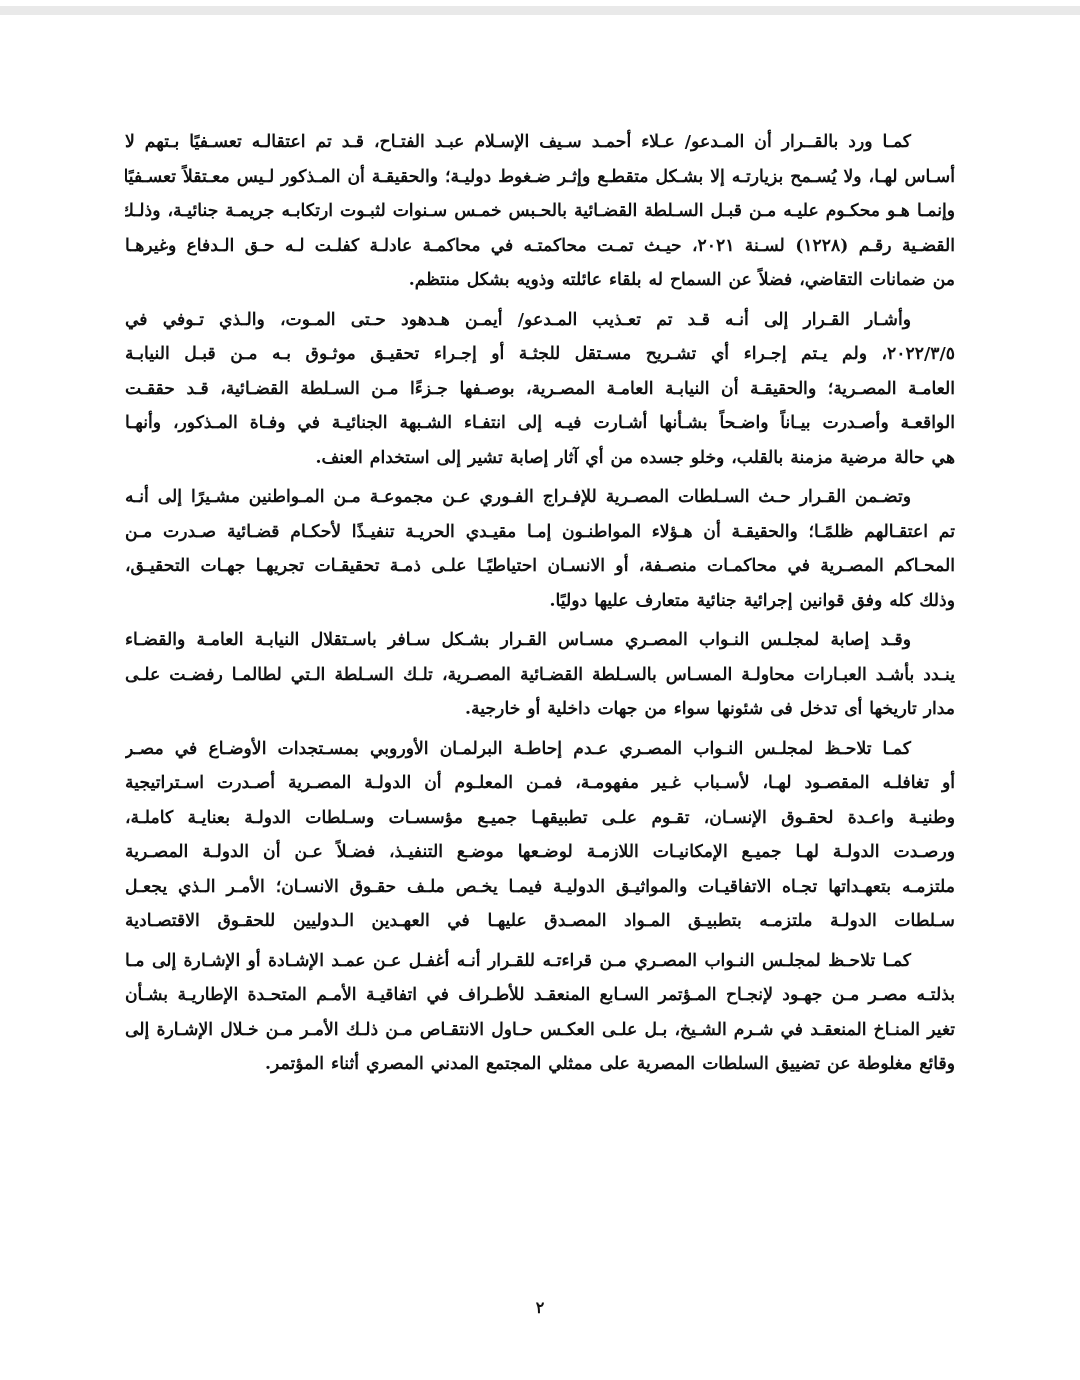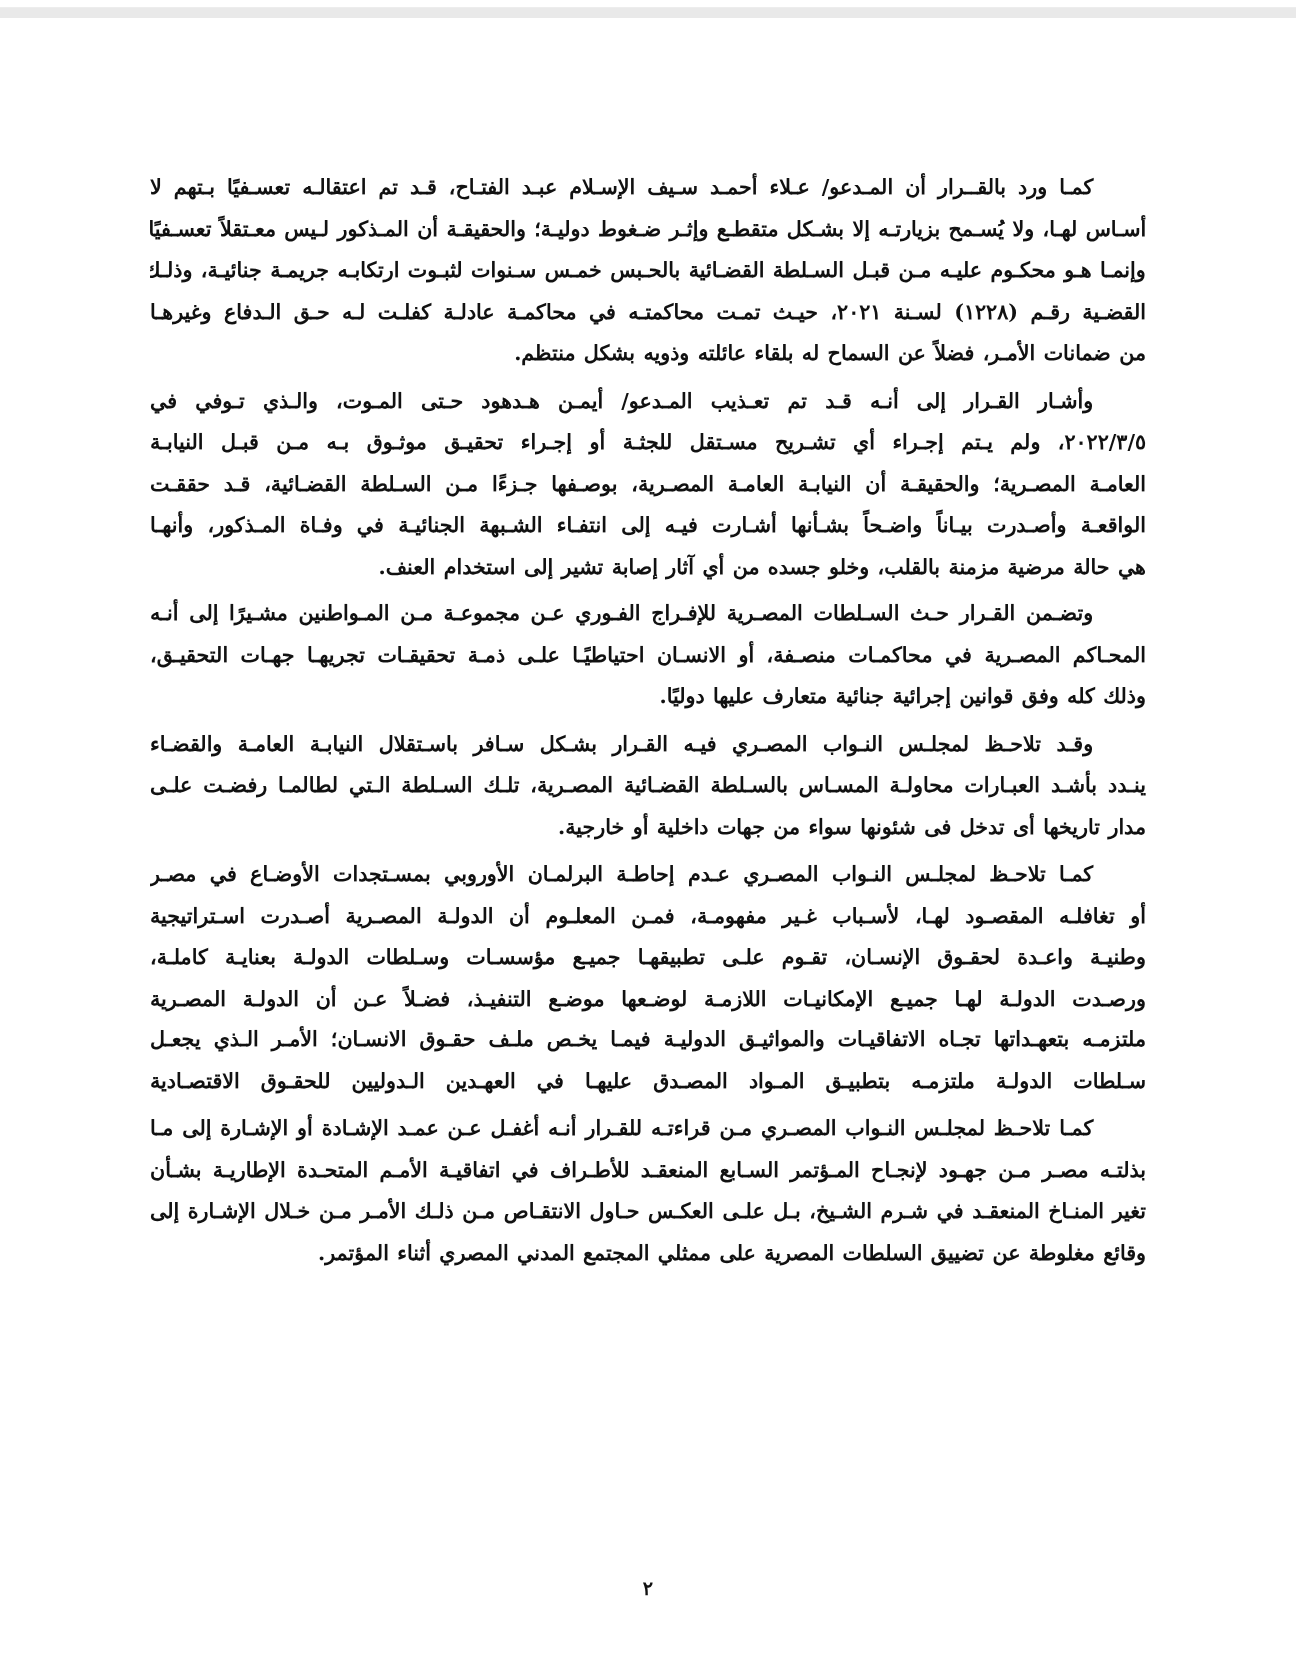--- a/index.html
+++ b/index.html
@@ -19,21 +19,21 @@
       position: absolute;
       left: 0;
       top: 6px;
       width: 1080px;
       height: 9px;
       background: #e9e9e9;
     }
     .page {
       position: absolute;
       left: 0;
-      top: 16px;
+      top: 0;
       width: 1080px;
       height: 1188px;
     }
     .text-column {
       position: absolute;
       left: 125px;
       top: 124px;
       width: 830px;
       direction: rtl;
       text-align: justify;
@@ -79,39 +79,40 @@
 <div class="top-band"></div>
 
 <div class="page">
   <div class="text-column">
 
     <div class="para">
       <span class="line first">كمـا ورد بالقــرار أن المـدعو/ عـلاء أحمـد سـيف الإسـلام عبـد الفتـاح، قـد تم اعتقالـه تعسـفيًا بـتهم لا</span>
       <span class="line">أسـاس لهـا، ولا يُسـمح بزيارتـه إلا بشـكل متقطـع وإثـر ضـغوط دوليـة؛ والحقيقـة أن المـذكور لـيس معـتقلاً تعسـفيًا</span>
       <span class="line">وإنمـا هـو محكـوم عليـه مـن قبـل السـلطة القضـائية بالحـبس خمـس سـنوات لثبـوت ارتكابـه جريمـة جنائيـة، وذلـك في</span>
       <span class="line">القضـية رقـم (١٢٢٨) لسـنة ٢٠٢١، حيـث تمـت محاكمتـه في محاكمـة عادلـة كفلـت لـه حـق الـدفاع وغيرهـا</span>
-      <span class="line last">من ضمانات الأمـر، فضلاً عن السماح  له بلقاء عائلته وذويه بشكل منتظم.</span>
+      <span class="line last">من ضمانات التقاضي، فضلاً عن السماح  له بلقاء عائلته وذويه بشكل منتظم.</span>
     </div>
 
     <div class="para">
       <span class="line first">وأشـار القـرار إلى أنـه قـد تم تعـذيب المـدعو/ أيمـن هـدهود حـتى المـوت، والـذي تـوفي في</span>
       <span class="line">٢٠٢٢/٣/٥، ولم يـتم إجـراء أي تشـريح مسـتقل للجثـة أو إجـراء تحقيـق موثـوق بـه مـن قبـل النيابـة</span>
       <span class="line">العامـة المصـرية؛ والحقيقـة أن النيابـة العامـة المصـرية، بوصـفها جـزءًا مـن السـلطة القضـائية، قـد حققـت</span>
       <span class="line">الواقعـة وأصـدرت بيـاناً واضـحاً بشـأنها أشـارت فيـه إلى انتفـاء الشـبهة الجنائيـة في وفـاة المـذكور، وأنهـا</span>
       <span class="line last">هي حالة مرضية مزمنة بالقلب، وخلو جسده من أي آثار إصابة تشير إلى استخدام العنف.</span>
     </div>
 
     <div class="para">
       <span class="line first">وتضـمن القـرار حـث السـلطات المصـرية للإفـراج الفـوري عـن مجموعـة مـن المـواطنين مشـيرًا إلى أنـه</span>
+      <span class="line">تم اعتقـالهم ظلمًـا؛ والحقيقـة أن هـؤلاء المواطنـون إمـا مقيـدي الحريـة تنفيـذًا لأحكـام قضـائية صـدرت مـن</span>
       <span class="line">المحـاكم المصـرية في محاكمـات منصـفة، أو الانسـان احتياطيًـا علـى ذمـة تحقيقـات تجريهـا جهـات التحقيـق،</span>
       <span class="line last">وذلك كله وفق قوانين إجرائية جنائية متعارف عليها دوليًا.</span>
     </div>
 
     <div class="para">
-      <span class="line first">وقـد تلاحـظ لمجلـس النـواب المصـري فيـه القـرار بشـكل سـافر باسـتقلال النيابـة العامـة والقضـاء</span>
+      <span class="line first">وقـد إصابة لمجلـس النـواب المصـري مسـاس القـرار بشـكل سـافر باسـتقلال النيابـة العامـة والقضـاء</span>
       <span class="line">ينـدد بأشـد العبـارات محاولـة المسـاس بالسـلطة القضـائية المصـرية، تلـك السـلطة الـتي لطالمـا رفضـت علـى</span>
       <span class="line last">مدار تاريخها أى تدخل فى شئونها سواء من جهات داخلية أو خارجية.</span>
     </div>
 
     <div class="para">
       <span class="line first">كمـا تلاحـظ لمجلـس النـواب المصـري عـدم إحاطـة البرلمـان الأوروبي بمسـتجدات الأوضـاع في مصـر</span>
       <span class="line">أو تغافلـه المقصـود لهـا، لأسـباب غـير مفهومـة، فمـن المعلـوم أن الدولـة المصـرية أصـدرت اسـتراتيجية</span>
       <span class="line">وطنيـة واعـدة لحقـوق الإنسـان، تقـوم علـى تطبيقهـا جميـع مؤسسـات وسـلطات الدولـة بعنايـة كاملـة،</span>
       <span class="line">ورصـدت الدولـة لهـا جميـع الإمكانيـات اللازمـة لوضـعها موضـع التنفيـذ، فضـلاً عـن أن الدولـة المصـرية</span>
       <span class="line">ملتزمـه بتعهـداتها تجـاه الاتفاقيـات والمواثيـق الدوليـة فيمـا يخـص ملـف حقـوق الانسـان؛ الأمـر الـذي يجعـل</span>

